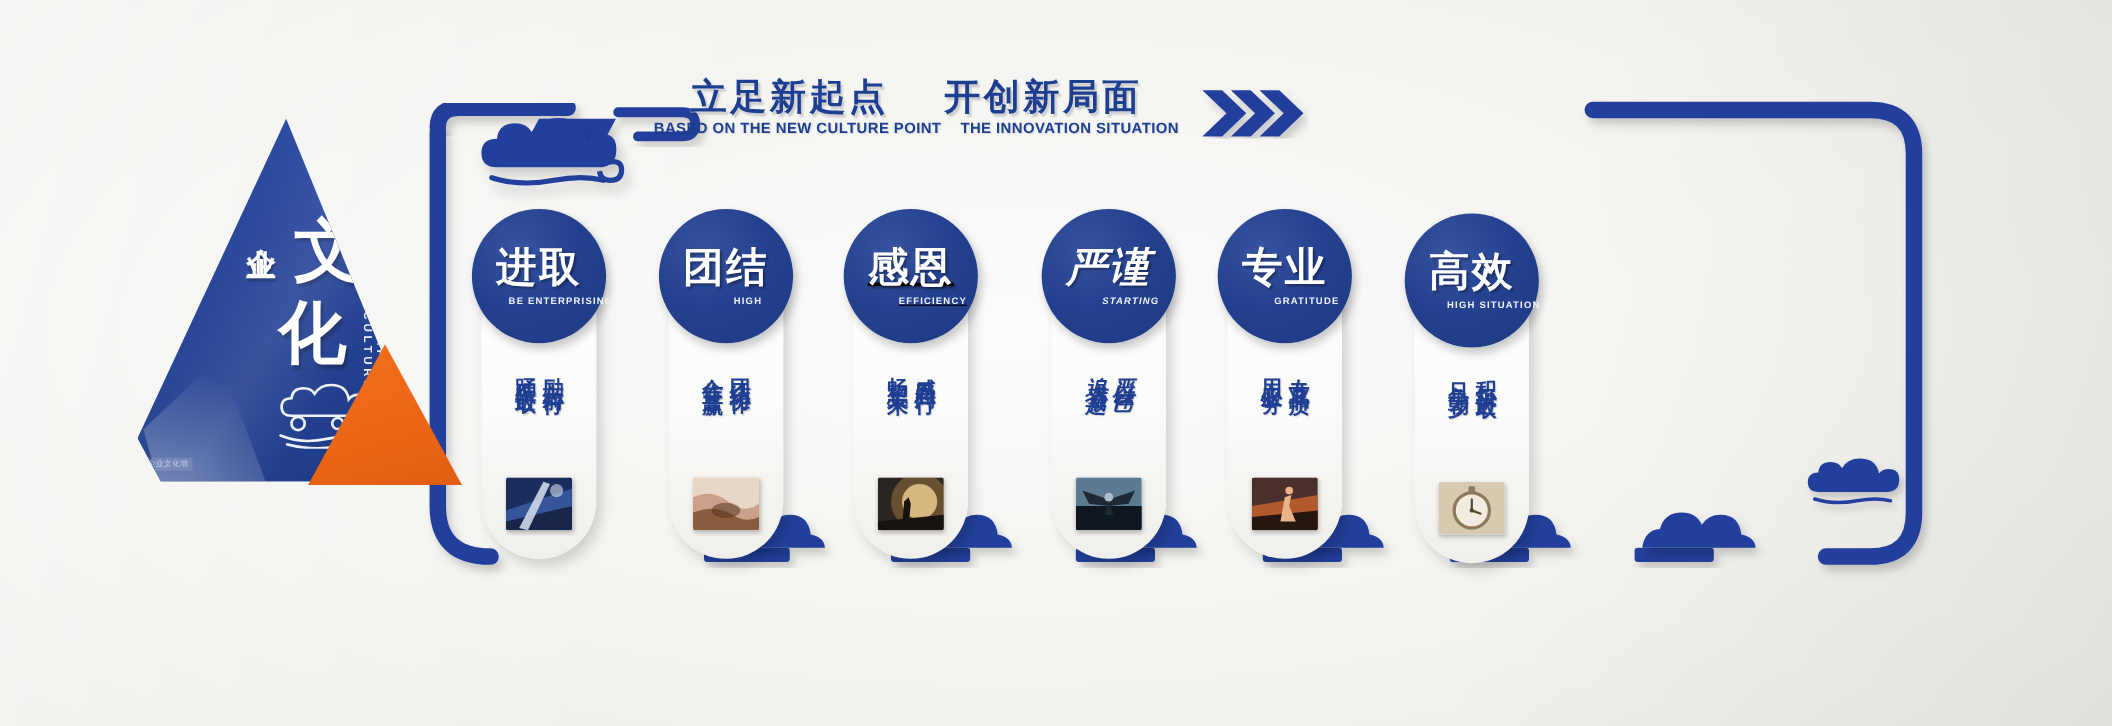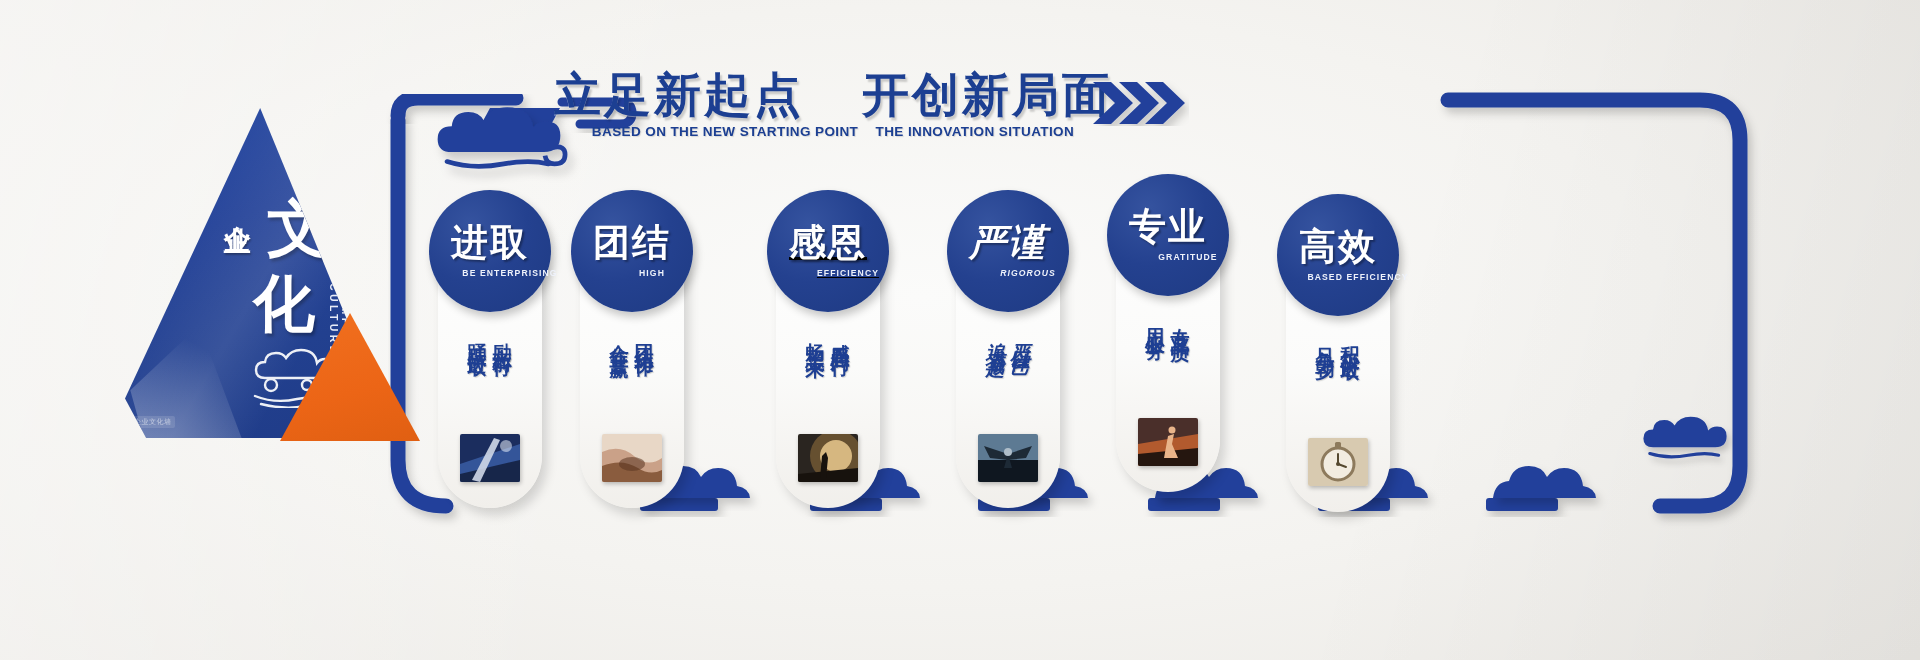--- a/index.html
+++ b/index.html
@@ -79,21 +79,21 @@
     position:absolute;left:6px;bottom:10px;
     font-size:7px;color:rgba(255,255,255,.55);letter-spacing:.5px;
     background:rgba(255,255,255,.12);padding:1px 3px;border-radius:2px;
   }
 
   
   .headline{
     position:absolute;left:548px;top:70px;width:570px;text-align:center;
   }
   .headline .cn{
-    font-size:47px;font-weight:700;color:#1c3f92;letter-spacing:3px;
+    font-size:33px;font-weight:700;color:#1c3f92;letter-spacing:3px;
     font-family:"Liberation Sans","DejaVu Sans",sans-serif;
     text-shadow:2px 3px 2px rgba(0,0,0,.18), 0 1px 0 rgba(255,255,255,.5);
     white-space:nowrap;line-height:1.08;
   }
   .headline .cn .gap{display:inline-block;width:26px;}
   .headline .en{
     margin-top:3px;font-size:13.5px;font-weight:700;color:#1c3f92;
     letter-spacing:.4px;white-space:nowrap;
     text-shadow:1px 1px 1px rgba(0,0,0,.12);
   }
@@ -212,21 +212,21 @@
     <div class="tri-orange"></div>
   </div>
 
   <div class="headline">
     <div class="cn">
       <span>立足新起点</span>
       <span class="gap"></span>
       <span>开创新局面</span>
     </div>
     <div class="en">
-      <span>BASED ON THE NEW STARTING POINT</span>
+      <span>BASED ON THE NEW CULTURE POINT</span>
       <span class="sp"></span>
       <span>THE INNOVATION SITUATION</span>
     </div>
   </div>
 
   <svg class="chevrons" width="96" height="46" viewBox="0 0 96 46">
     <g fill="#22409b" filter="url(#fsh)">
       <polygon points="0,2 18,2 40,23 18,44 0,44 22,23"></polygon>
       <polygon points="26,2 44,2 66,23 44,44 26,44 48,23"></polygon>
       <polygon points="52,2 70,2 92,23 70,44 52,44 74,23"></polygon>
@@ -246,21 +246,21 @@
       <svg class="ph-in" viewBox="0 0 60 48" preserveAspectRatio="none">
         <rect width="60" height="48" fill="#1b2d5e"></rect>
         <path d="M0 30 L60 10 L60 48 L0 48 Z" fill="#3b5fa8" opacity=".8"></path>
         <path d="M0 40 L60 26 L60 48 L0 48 Z" fill="#0d1730" opacity=".75"></path>
         <path d="M12 46 L34 4 L40 6 L20 48 Z" fill="#cfd8e8" opacity=".9"></path>
         <circle cx="46" cy="12" r="6" fill="#e6ecf7" opacity=".55"></circle>
       </svg>
     </div>
   </div>
 
-  <div class="pill" style="left:580px;top:196px;height:312px;">
+  <div class="pill" style="left:608px;top:196px;height:312px;">
     <div class="badge" style="top:-6px;">
       <div class="bcn">团结</div>
       <div class="ben">HIGH</div>
     </div>
     <div class="vtexts" style="top:132px;">
       <div class="vt">团结协作</div>
       <div class="vt">合作共赢</div>
     </div>
     <div class="photo" style="top:238px;">
       <svg class="ph-in" viewBox="0 0 60 48" preserveAspectRatio="none">
@@ -288,38 +288,38 @@
         <circle cx="38" cy="22" r="26" fill="#d8a050" opacity=".35"></circle>
         <path d="M0 40 L60 34 L60 48 L0 48 Z" fill="#17120d"></path>
         <path d="M22 44 L24 22 L28 18 L30 24 L28 44 Z" fill="#17120d"></path>
       </svg>
     </div>
   </div>
 
   <div class="pill" style="left:956px;top:196px;height:312px;font-style:italic;">
     <div class="badge" style="top:-6px;">
       <div class="bcn">严谨</div>
-      <div class="ben">RIGOROUS</div>
+      <div class="ben">STARTING</div>
     </div>
     <div class="vtexts" style="top:132px;">
       <div class="vt">严以律己</div>
       <div class="vt">追求卓越</div>
     </div>
     <div class="photo" style="top:238px;">
       <svg class="ph-in" viewBox="0 0 60 48" preserveAspectRatio="none">
         <rect width="60" height="48" fill="#5d7a93"></rect>
         <rect y="26" width="60" height="22" fill="#0f1720"></rect>
         <path d="M30 20 L6 12 L12 24 L30 26 L48 24 L54 12 Z" fill="#1d2a36"></path>
         <path d="M30 20 L26 34 L34 34 Z" fill="#1d2a36"></path>
         <circle cx="30" cy="18" r="4" fill="#aebdc9"></circle>
       </svg>
     </div>
   </div>
 
-  <div class="pill" style="left:1116px;top:180px;height:312px;text-align:right;">
+  <div class="pill" style="left:1116px;top:196px;height:312px;text-align:right;">
     <div class="badge" style="top:-6px;">
       <div class="bcn">专业</div>
       <div class="ben">GRATITUDE</div>
     </div>
     <div class="vtexts" style="top:132px;">
       <div class="vt">专业品质</div>
       <div class="vt">用心服务</div>
     </div>
     <div class="photo" style="top:238px;">
       <svg class="ph-in" viewBox="0 0 60 48" preserveAspectRatio="none">
@@ -328,21 +328,21 @@
         <path d="M0 36 L60 30 L60 48 L0 48 Z" fill="#25160f"></path>
         <path d="M26 40 L30 18 L36 16 L34 26 L40 40 Z" fill="#e9b48a"></path>
         <circle cx="34" cy="12" r="3.5" fill="#e9b48a"></circle>
       </svg>
     </div>
   </div>
 
   <div class="pill" style="left:1286px;top:200px;height:312px;text-decoration:underline;">
     <div class="badge" style="top:-6px;">
       <div class="bcn">高效</div>
-      <div class="ben">BASED EFFICIENCY</div>
+      <div class="ben">HIGH SITUATION</div>
     </div>
     <div class="vtexts" style="top:132px;">
       <div class="vt">积极进取</div>
       <div class="vt">只争朝夕</div>
     </div>
     <div class="photo" style="top:238px;">
       <svg class="ph-in" viewBox="0 0 60 48" preserveAspectRatio="none">
         <rect width="60" height="48" fill="#d8cab0"></rect>
         <circle cx="30" cy="26" r="16" fill="#f2ece0" stroke="#8d7a5c" stroke-width="3"></circle>
         <rect x="27" y="4" width="6" height="6" rx="1.5" fill="#8d7a5c"></rect>

